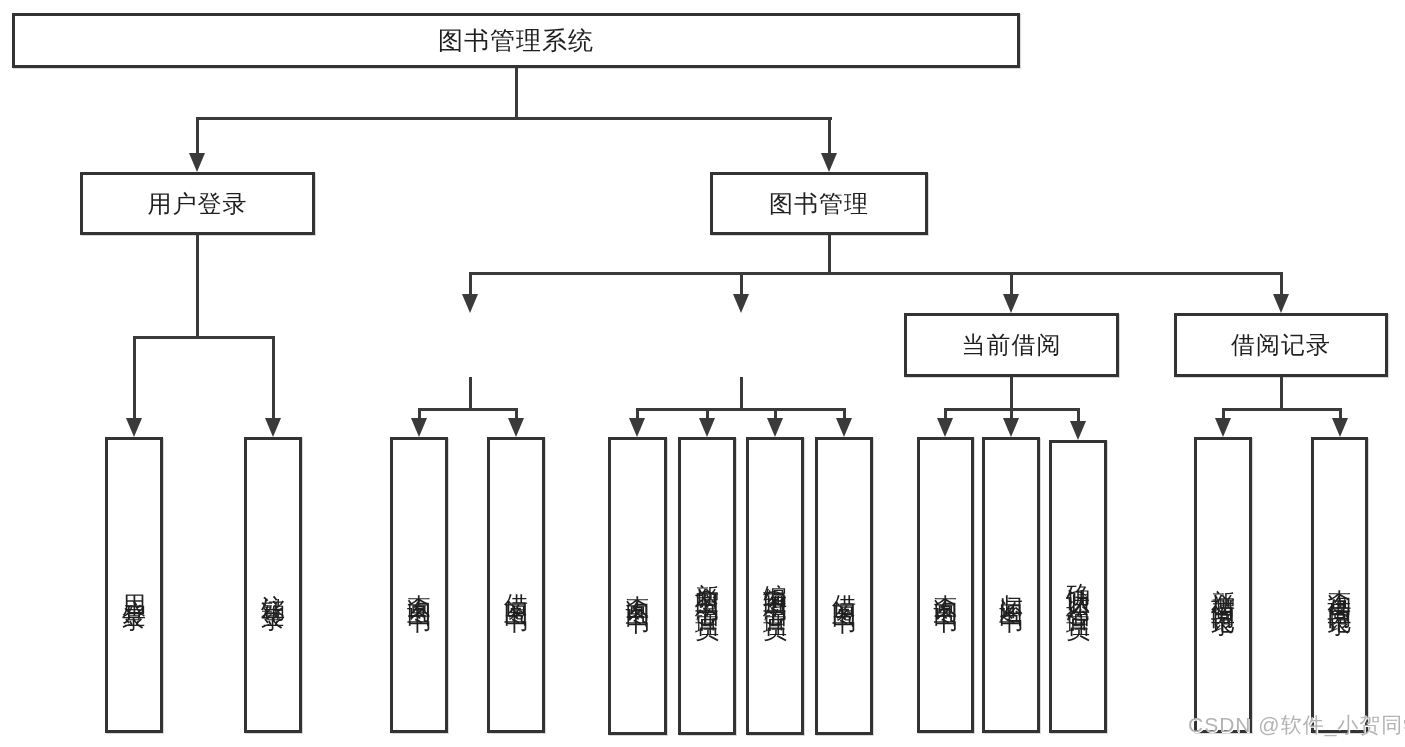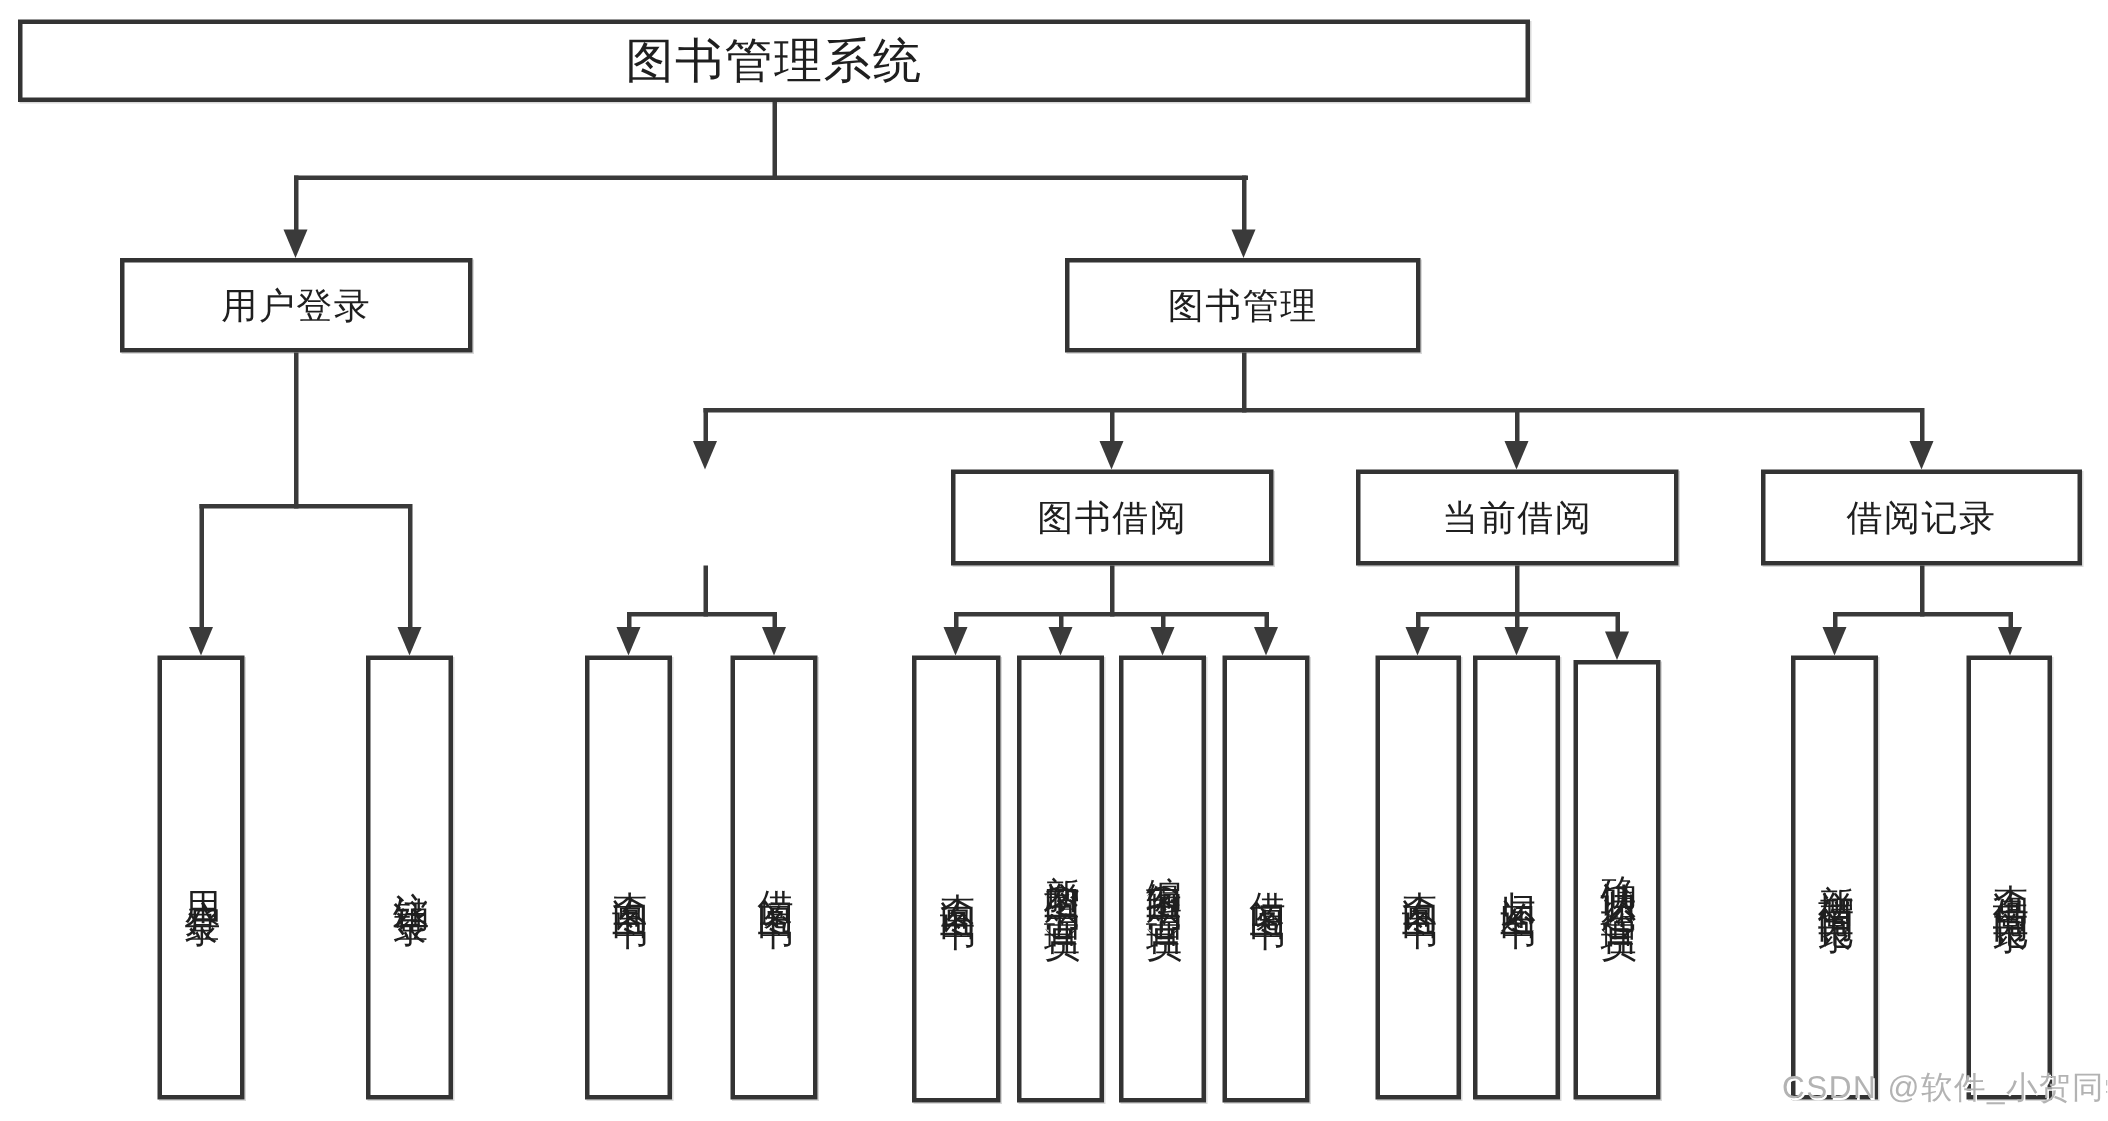--- a/index.html
+++ b/index.html
@@ -17,21 +17,21 @@
     border:3px solid #333333;
     box-sizing:border-box;
     display:flex;
     align-items:center;
     justify-content:center;
     font-size:24px;
     letter-spacing:1px;
     color:#1f1f1f;
     box-shadow:1px 1px 0 rgba(0,0,0,0.15);
   }
-  .box.root{font-size:32px;}
+  .box.root{font-size:25px;}
   .vbox{
     writing-mode:vertical-rl;
     text-orientation:mixed;
     letter-spacing:5px;
     font-size:24px;
     line-height:1;
     padding:6px 0;
   }
   .vline{position:absolute;width:3px;background:#3a3a3a;}
   .hline{position:absolute;height:3px;background:#3a3a3a;}
@@ -53,24 +53,23 @@
 </style>
 </head>
 <body>
 
 <div id="canvas">
 
   <div class="box root" style="left:12px;top:13px;width:1008px;height:55px">图书管理系统</div>
 
   <div class="box" style="left:80px;top:172px;width:235px;height:63px">用户登录</div>
 
-  <div class="box" style="left:710px;top:172px;width:237px;height:63px">图书管理</div>
+  <div class="box" style="left:710px;top:172px;width:218px;height:63px">图书管理</div>
 
 
-  <div class="box" style="left:634px;top:313px;width:215px;height:64px">图书借阅</div>
 
   <div class="box" style="left:1174px;top:313px;width:214px;height:64px">借阅记录</div>
 
   <div class="box" style="left:904px;top:313px;width:215px;height:64px">当前借阅</div>
 
   <div class="box vbox" style="left:105px;top:437px;width:58px;height:296px">用户登录</div>
 
   <div class="box vbox" style="left:244px;top:437px;width:58px;height:296px">注销登录</div>
 
   <div class="box vbox" style="left:390px;top:437px;width:58px;height:296px">查询图书</div>

